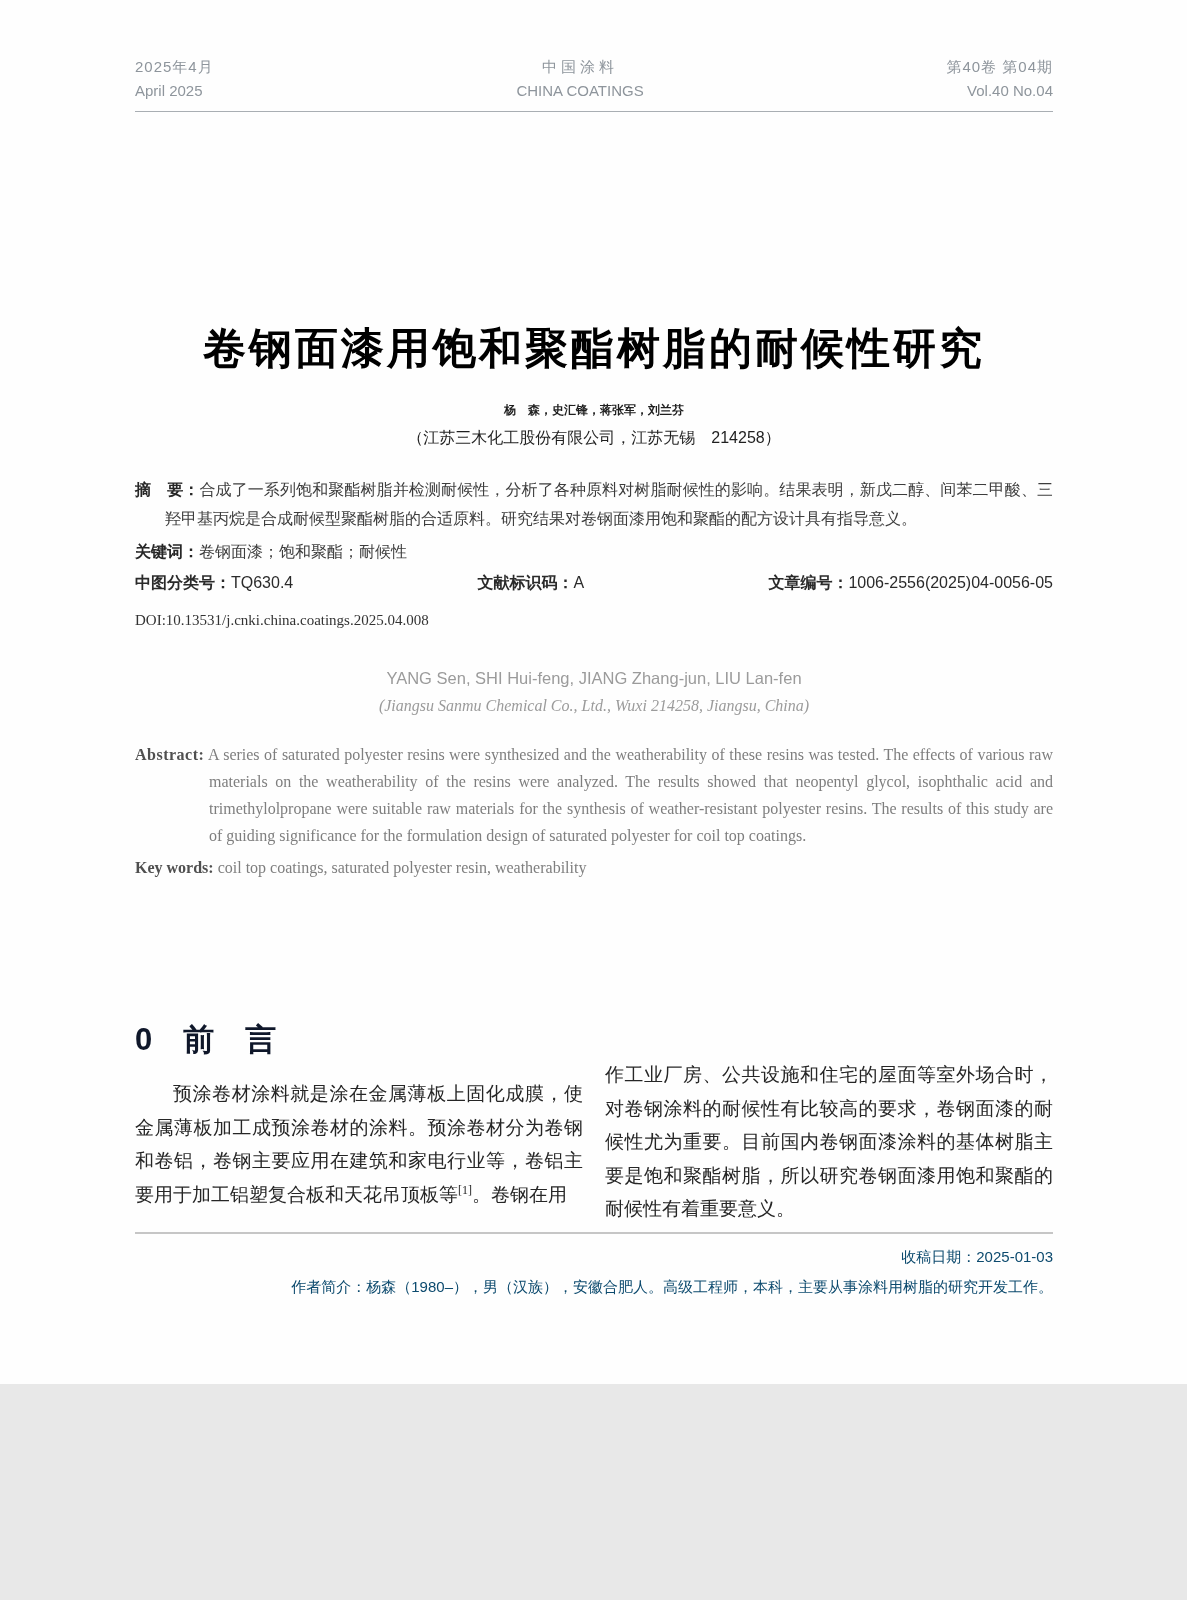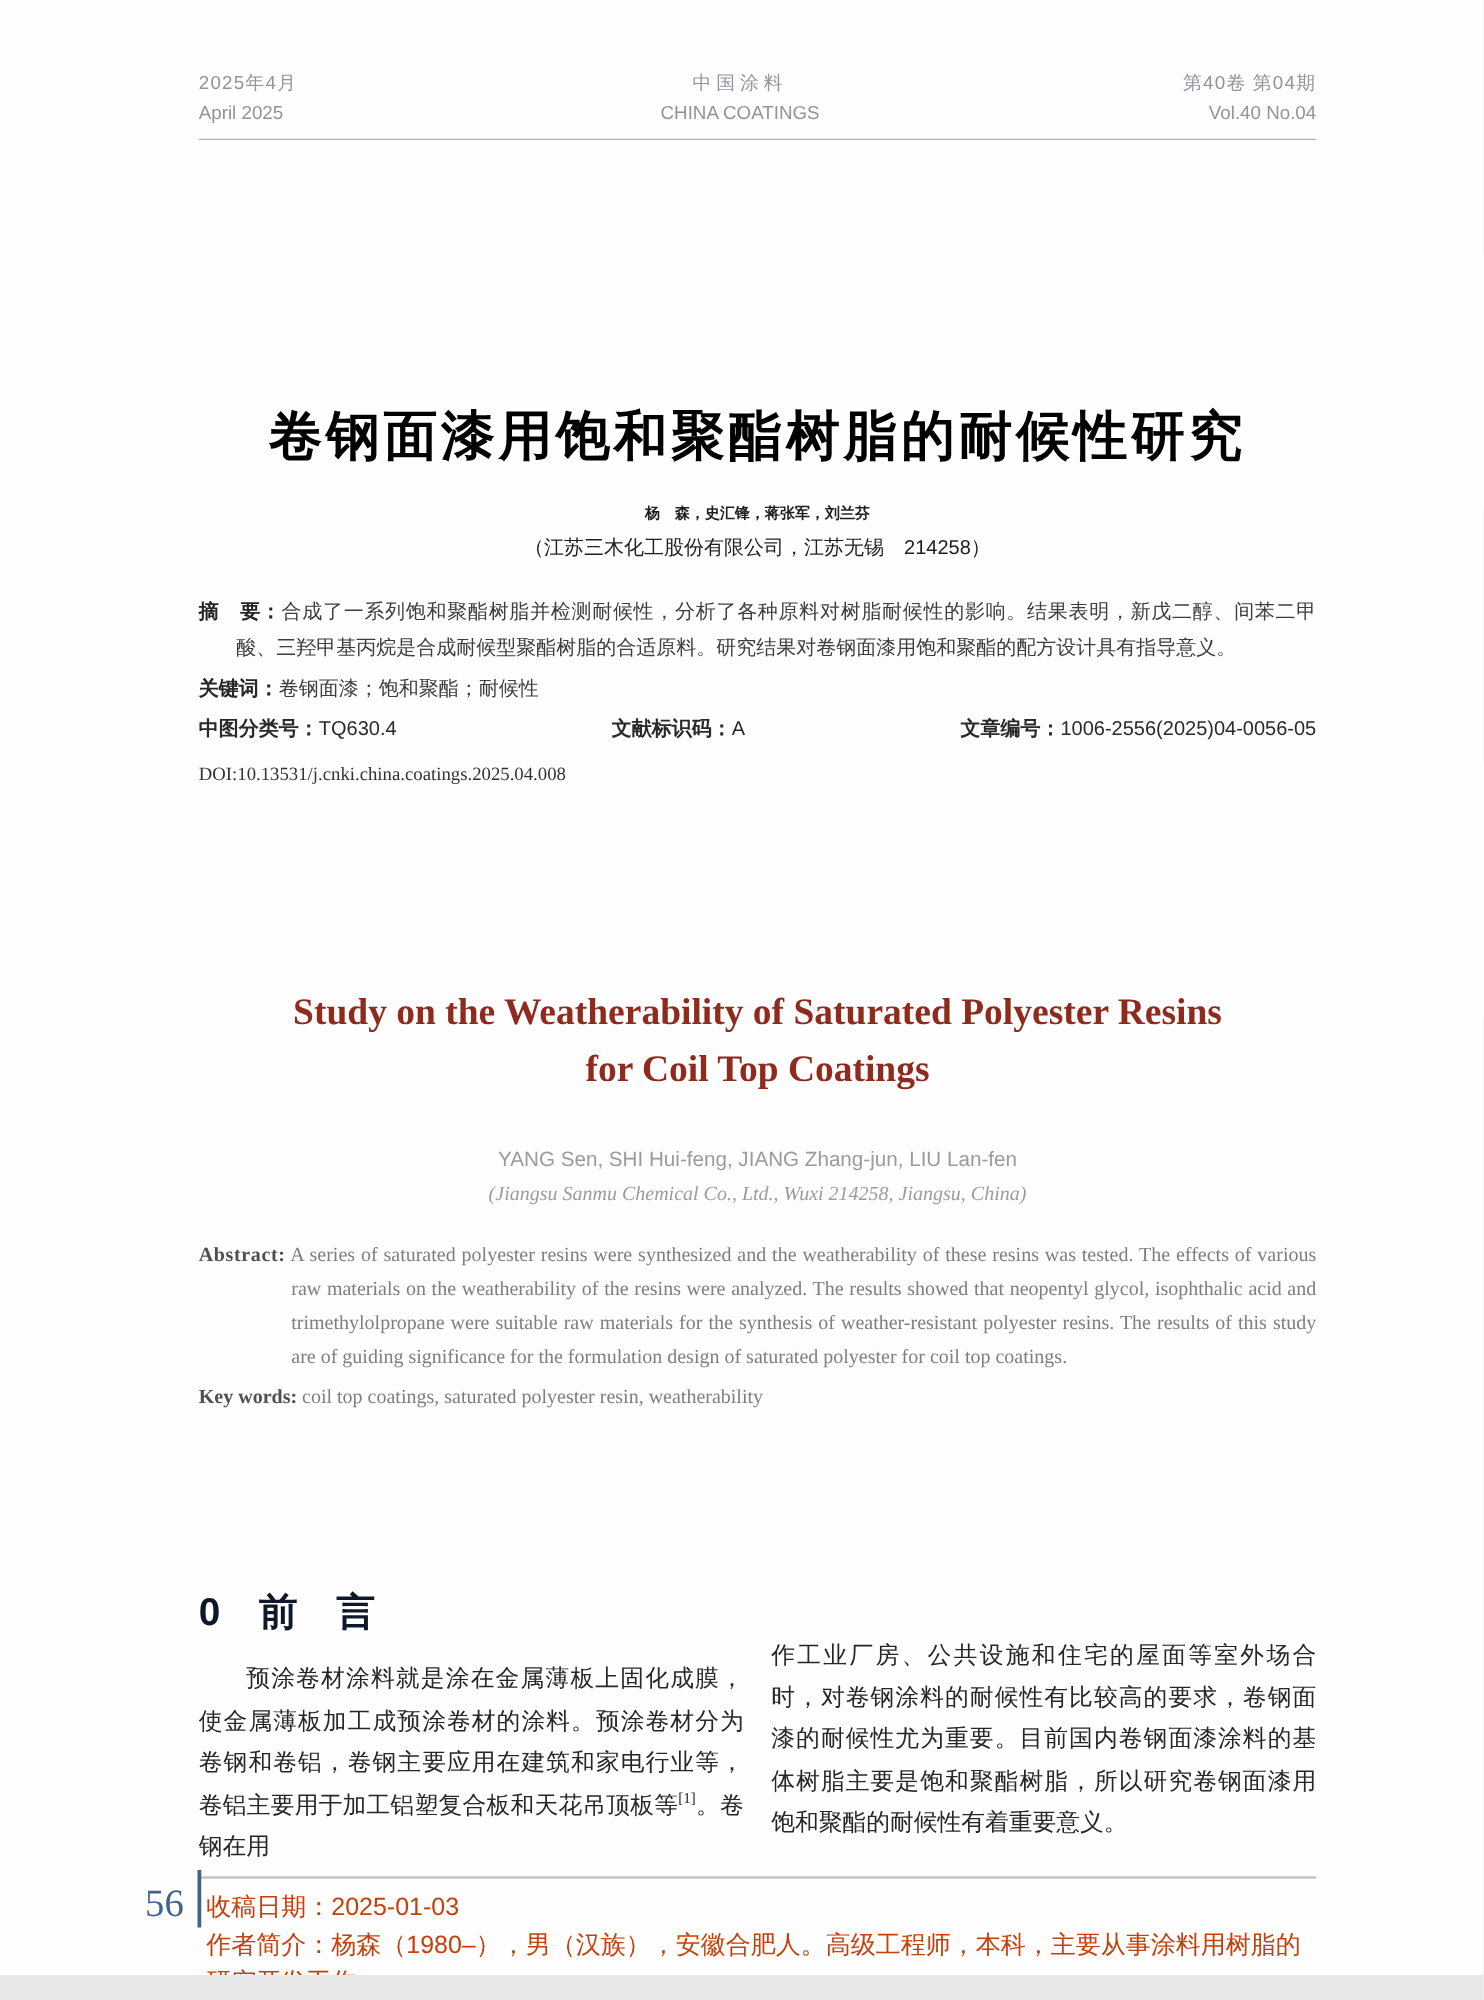--- a/index.html
+++ b/index.html
@@ -1,26 +1,25 @@
 <!DOCTYPE html>
 <html><head>
 <meta charset="utf-8">
 <style>
   * { margin: 0; padding: 0; box-sizing: border-box; }
   html, body { background: #e8e8e8; }
   .page {
     position: relative;
     width: 1187px;
-    height: 1580px;
+    height: 1384px;
     margin: 0 auto;
     background: #fefefe;
     overflow: hidden;
     font-family: "Liberation Serif", "DejaVu Serif", serif;
     color: #262626;
-    padding-left: 24px;
   }
   .content { padding: 0 134px 0 135px; }
 
   
   .jheader {
     display: flex;
     justify-content: space-between;
     align-items: flex-end;
     padding-top: 55px;
     padding-bottom: 8px;
@@ -165,24 +164,25 @@
   .body-par.indent { text-indent: 2em; }
   .col-right { padding-top: 39px; }
   sup.ref { font-size: 12px; vertical-align: super; line-height: 0; }
 
   
   .footnote {
     margin-top: 6px;
     border-top: 2px solid #c6c6c6;
     padding-top: 8px;
     font-family: "Liberation Sans", "DejaVu Sans", sans-serif;
-    font-size: 20px;
+    font-size: 15px;
     line-height: 30px;
-    color: #c2410c;
+    color: #0c4a6e;
     padding-left: 6px;
+    text-align: right;
   }
 
   
   .pfooter {
     position: absolute;
     left: 116px;
     top: 1496px;
     display: flex;
     align-items: center;
   }
@@ -243,21 +243,20 @@
     <p class="keywords-cn"><span class="lbl">关键词：</span><span>卷钢面漆；饱和聚酯；耐候性</span></p>
 
     <div class="meta-row">
       <div><span class="lbl">中图分类号：</span><span>TQ630.4</span></div>
       <div><span class="lbl">文献标识码：</span><span>A</span></div>
       <div><span class="lbl">文章编号：</span><span>1006-2556(2025)04-0056-05</span></div>
     </div>
 
     <div class="doi-line">DOI:10.13531/j.cnki.china.coatings.2025.04.008</div>
 
-    <h2 class="title-en"><span>Study on the Weatherability of Saturated Polyester Resins</span><br><span>for Coil Top Coatings</span></h2>
     <div class="authors-en">YANG Sen, SHI Hui-feng, JIANG Zhang-jun, LIU Lan-fen</div>
     <div class="affil-en">(Jiangsu Sanmu Chemical Co., Ltd., Wuxi 214258, Jiangsu, China)</div>
 
     <p class="abstract-en"><span class="lbl">Abstract:</span><span> A series of saturated polyester resins were synthesized and the weatherability of these resins was tested. The effects of various raw materials on the weatherability of the resins were analyzed. The results showed that neopentyl glycol, isophthalic acid and trimethylolpropane were suitable raw materials for the synthesis of weather-resistant polyester resins. The results of this study are of guiding significance for the formulation design of saturated polyester for coil top coatings.</span></p>
 
     <p class="keywords-en"><span class="lbl">Key words:</span><span> coil top coatings, saturated polyester resin, weatherability</span></p>
 
     <div class="body-cols">
       <div class="col col-left">
         <div class="sec-heading">0　前　言</div>

